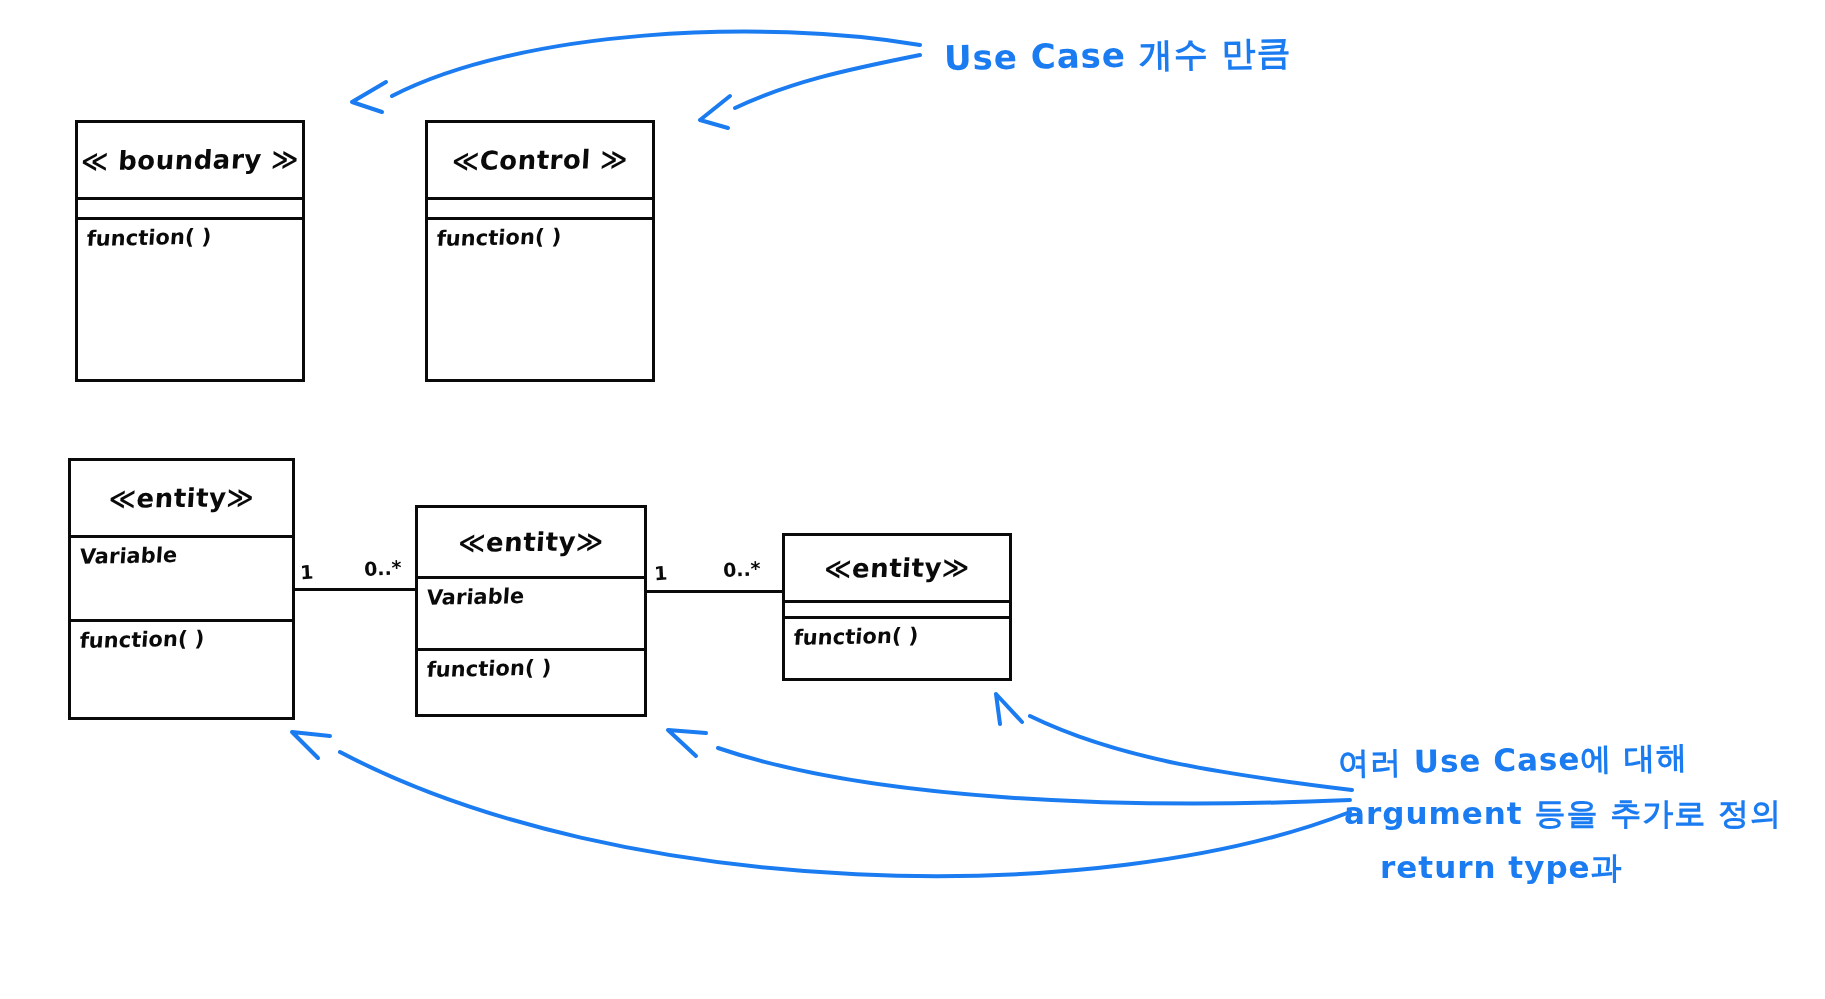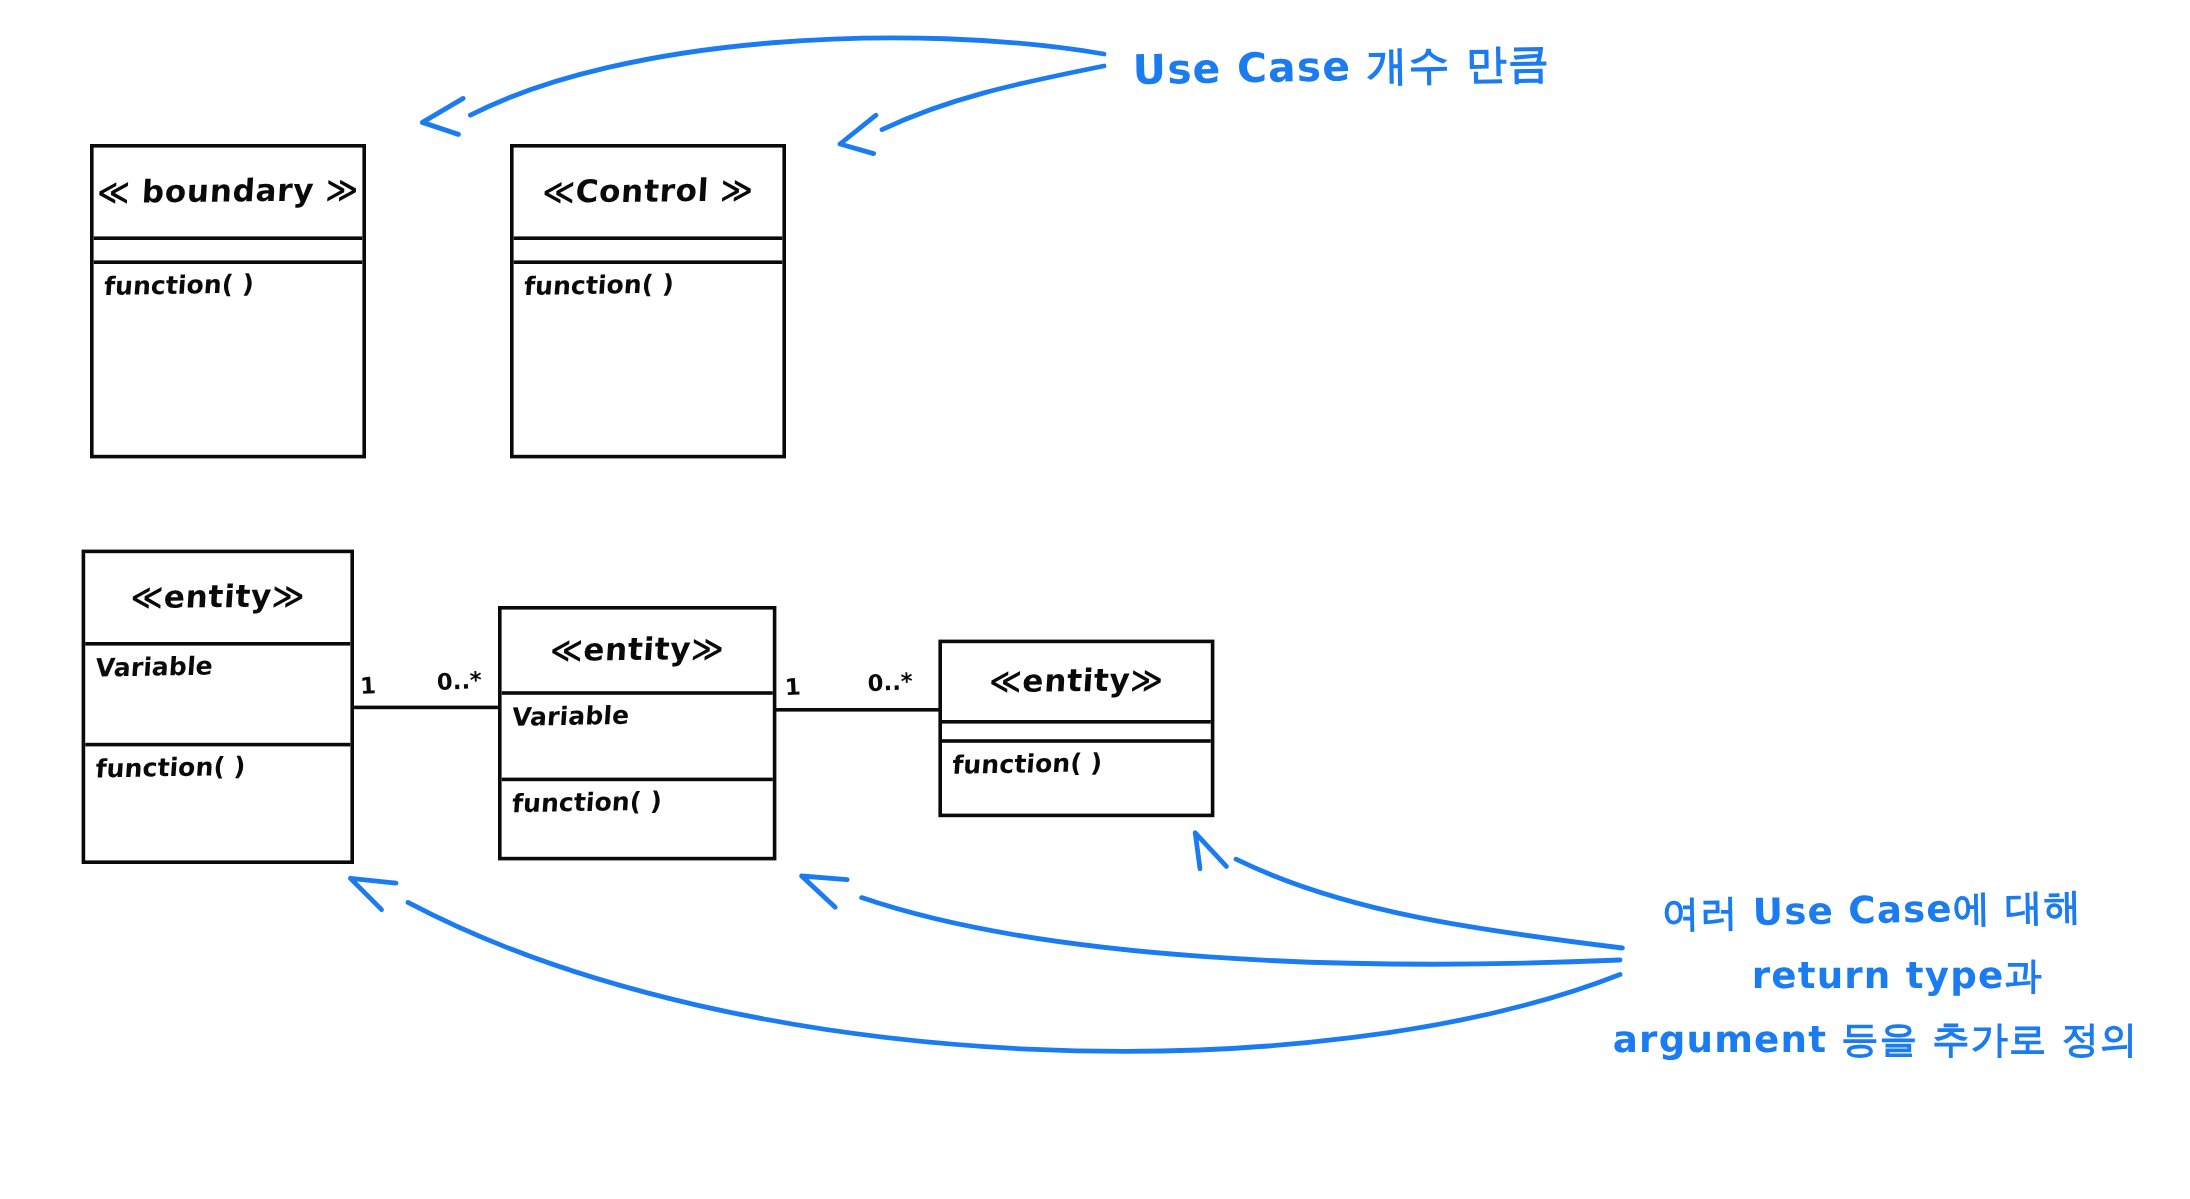--- a/index.html
+++ b/index.html
@@ -79,21 +79,20 @@
     white-space: nowrap;
     letter-spacing: 1px;
     transform: rotate(-1deg);
   }
   .annot-block {
     position: absolute;
     color: #1a7cf0;
     font-family: "DejaVu Sans", sans-serif;
     font-weight: 700;
     letter-spacing: 1px;
-    text-align: center;
   }
   .annot-line { white-space: nowrap; display: block; }
 
   svg.overlay {
     position: absolute;
     left: 0;
     top: 0;
     width: 1825px;
     height: 999px;
     pointer-events: none;
@@ -187,17 +186,17 @@
     <path d="M 668 730 L 706 733 M 668 730 L 696 756" fill="none" stroke="#1a7cf0" stroke-width="4" stroke-linecap="round"></path>
 
     <path d="M 1352 790 C 1230 775, 1120 760, 1030 716" fill="none" stroke="#1a7cf0" stroke-width="4" stroke-linecap="round"></path>
     <path d="M 996 694 L 1022 722 M 996 694 L 1000 724" fill="none" stroke="#1a7cf0" stroke-width="4" stroke-linecap="round"></path>
   </svg>
 
   <span class="annot" style="left:944px; top:33px; font-size:34px;">Use Case 개수 만큼</span>
 
   <div class="annot-block" style="left:1338px; top:732px; font-size:31px; line-height:54px;">
     <span class="annot-line" style="transform:rotate(-1deg); display:block;">여러 Use Case에 대해</span>
+    <span class="annot-line" style="margin-left:6px; display:block;">argument 등을 추가로 정의</span>
     <span class="annot-line" style="margin-left:42px; display:block;">return type과</span>
-    <span class="annot-line" style="margin-left:6px; display:block;">argument 등을 추가로 정의</span>
   </div>
 
 </div>
 
 </body></html>

